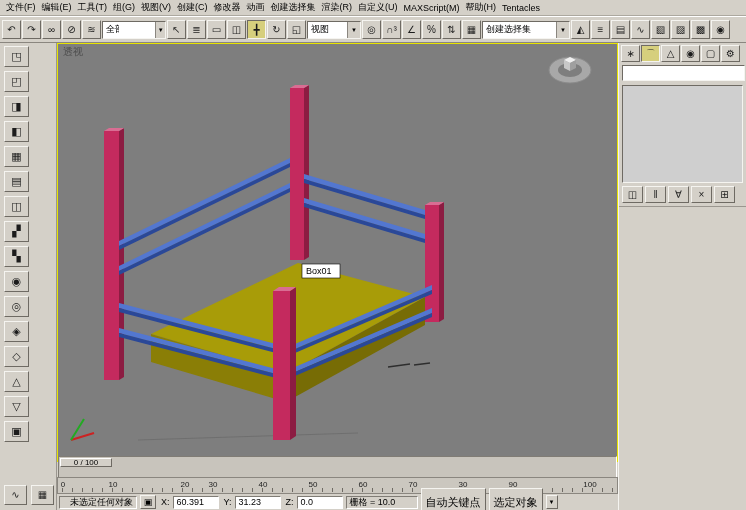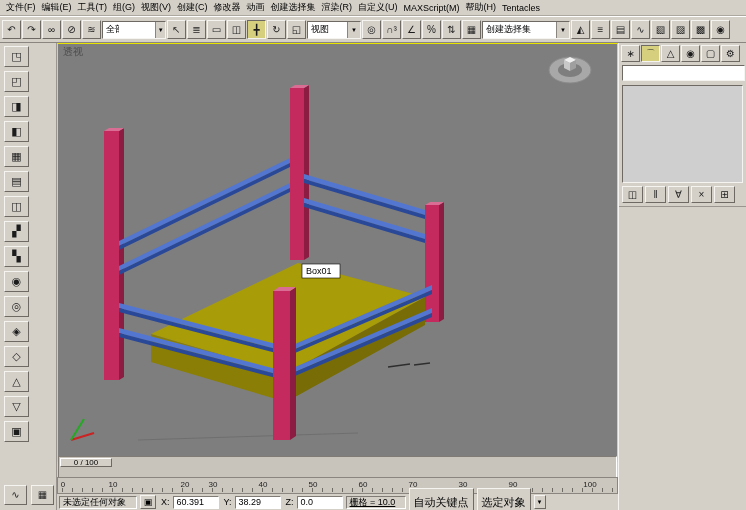--- a/index.html
+++ b/index.html
@@ -46,26 +46,26 @@
   .timeline-row{position:absolute;left:57px;top:462px;width:561px;height:15px;background:#d4d0c8;display:flex;align-items:center;padding:0 1px;}
   .time-track{flex:1;height:28px;background:#c8c4bc;border:1px solid;border-color:#807c75 #fff #fff #807c75;position:relative;}
   .time-slider{position:absolute;left:1px;top:1px;width:52px;height:9px;background:#d4d0c8;border:1px solid;border-color:#fff #6e6a63 #6e6a63 #fff;font-size:8px;display:flex;align-items:center;justify-content:center;white-space:nowrap;}
 
   
   .ruler-row{position:absolute;left:57px;top:477px;width:561px;height:17px;background:#cbc7bf;border:1px solid #8a867f;overflow:hidden;}
   .ruler-row::before{content:"";position:absolute;left:4px;right:0;bottom:1px;height:4px;background:repeating-linear-gradient(90deg,#6e6a64 0 1px,transparent 1px 10px);}
   .tick{position:absolute;top:2px;font-size:8px;color:#222;transform:translateX(-50%);}
 
   
-  .status-row{position:absolute;left:57px;top:494px;width:561px;height:16px;display:flex;align-items:center;gap:3px;padding:0 2px;background:#d4d0c8;}
+  .status-row{position:absolute;left:57px;top:494px;width:561px;height:16px;display:flex;align-items:center;gap:3px;padding:0 2px;background:#d4d0c8;text-align:right;}
   .sunken{background:#d4d0c8;border:1px solid;border-color:#807c75 #fff #fff #807c75;height:13px;font-size:9px;display:flex;align-items:center;padding:0 3px;}
   .prompt-field{width:70px;white-space:nowrap;overflow:hidden;text-overflow:ellipsis;display:block;line-height:11px;}
   .coord-label{font-size:9px;margin-left:2px;}
   .coord-field{width:46px;background:#fff;justify-content:flex-start;}
-  .grid-field{width:60px;text-decoration:underline;}
+  .grid-field{width:72px;}
   .push-btn{height:29px;background:#d4d0c8;border:1px solid;border-color:#f5f4f0 #6e6a63 #6e6a63 #f5f4f0;font-size:11px;display:flex;align-items:center;justify-content:center;padding:0 4px;white-space:nowrap;}
   .mini-arrow{width:12px;height:14px;background:#d4d0c8;border:1px solid;border-color:#f5f4f0 #6e6a63 #6e6a63 #f5f4f0;font-size:6px;display:flex;align-items:center;justify-content:center;}
   .lock-btn{width:16px;height:14px;font-size:9px;}
 
   
   .command-panel{position:absolute;left:618px;top:43px;width:128px;height:467px;background:#d4d0c8;border-left:1px solid #f5f4f0;}
   .cp-tabs{display:flex;gap:1px;padding:2px 2px 1px 2px;}
   .cp-tabs .icon-btn{width:19px;height:17px;}
   .cp-name-row{display:flex;gap:3px;padding:2px 3px;align-items:center;}
   .cp-name-input{flex:1;height:16px;background:#fff;border:1px solid;border-color:#6e6a63 #f5f4f0 #f5f4f0 #6e6a63;font-size:9px;padding:0 2px;}
@@ -290,21 +290,21 @@
     </div>
 
   <div class="status-row">
     <div class="sunken">
       <span class="prompt-field">未选定任何对象</span>
     </div>
     <div class="push-btn lock-btn">▣</div>
     <span class="coord-label">X:</span>
     <div class="sunken coord-field">60.391</div>
     <span class="coord-label">Y:</span>
-    <div class="sunken coord-field">38.29</div>
+    <div class="sunken coord-field">31.23</div>
     <span class="coord-label">Z:</span>
     <div class="sunken coord-field">0.0</div>
     <div class="sunken grid-field">栅格 = 10.0</div>
     <div class="push-btn">自动关键点</div>
     <div class="push-btn">选定对象</div>
     <div class="mini-arrow">▼</div>
   </div>
 
   <div class="command-panel">
     <div class="cp-tabs">

